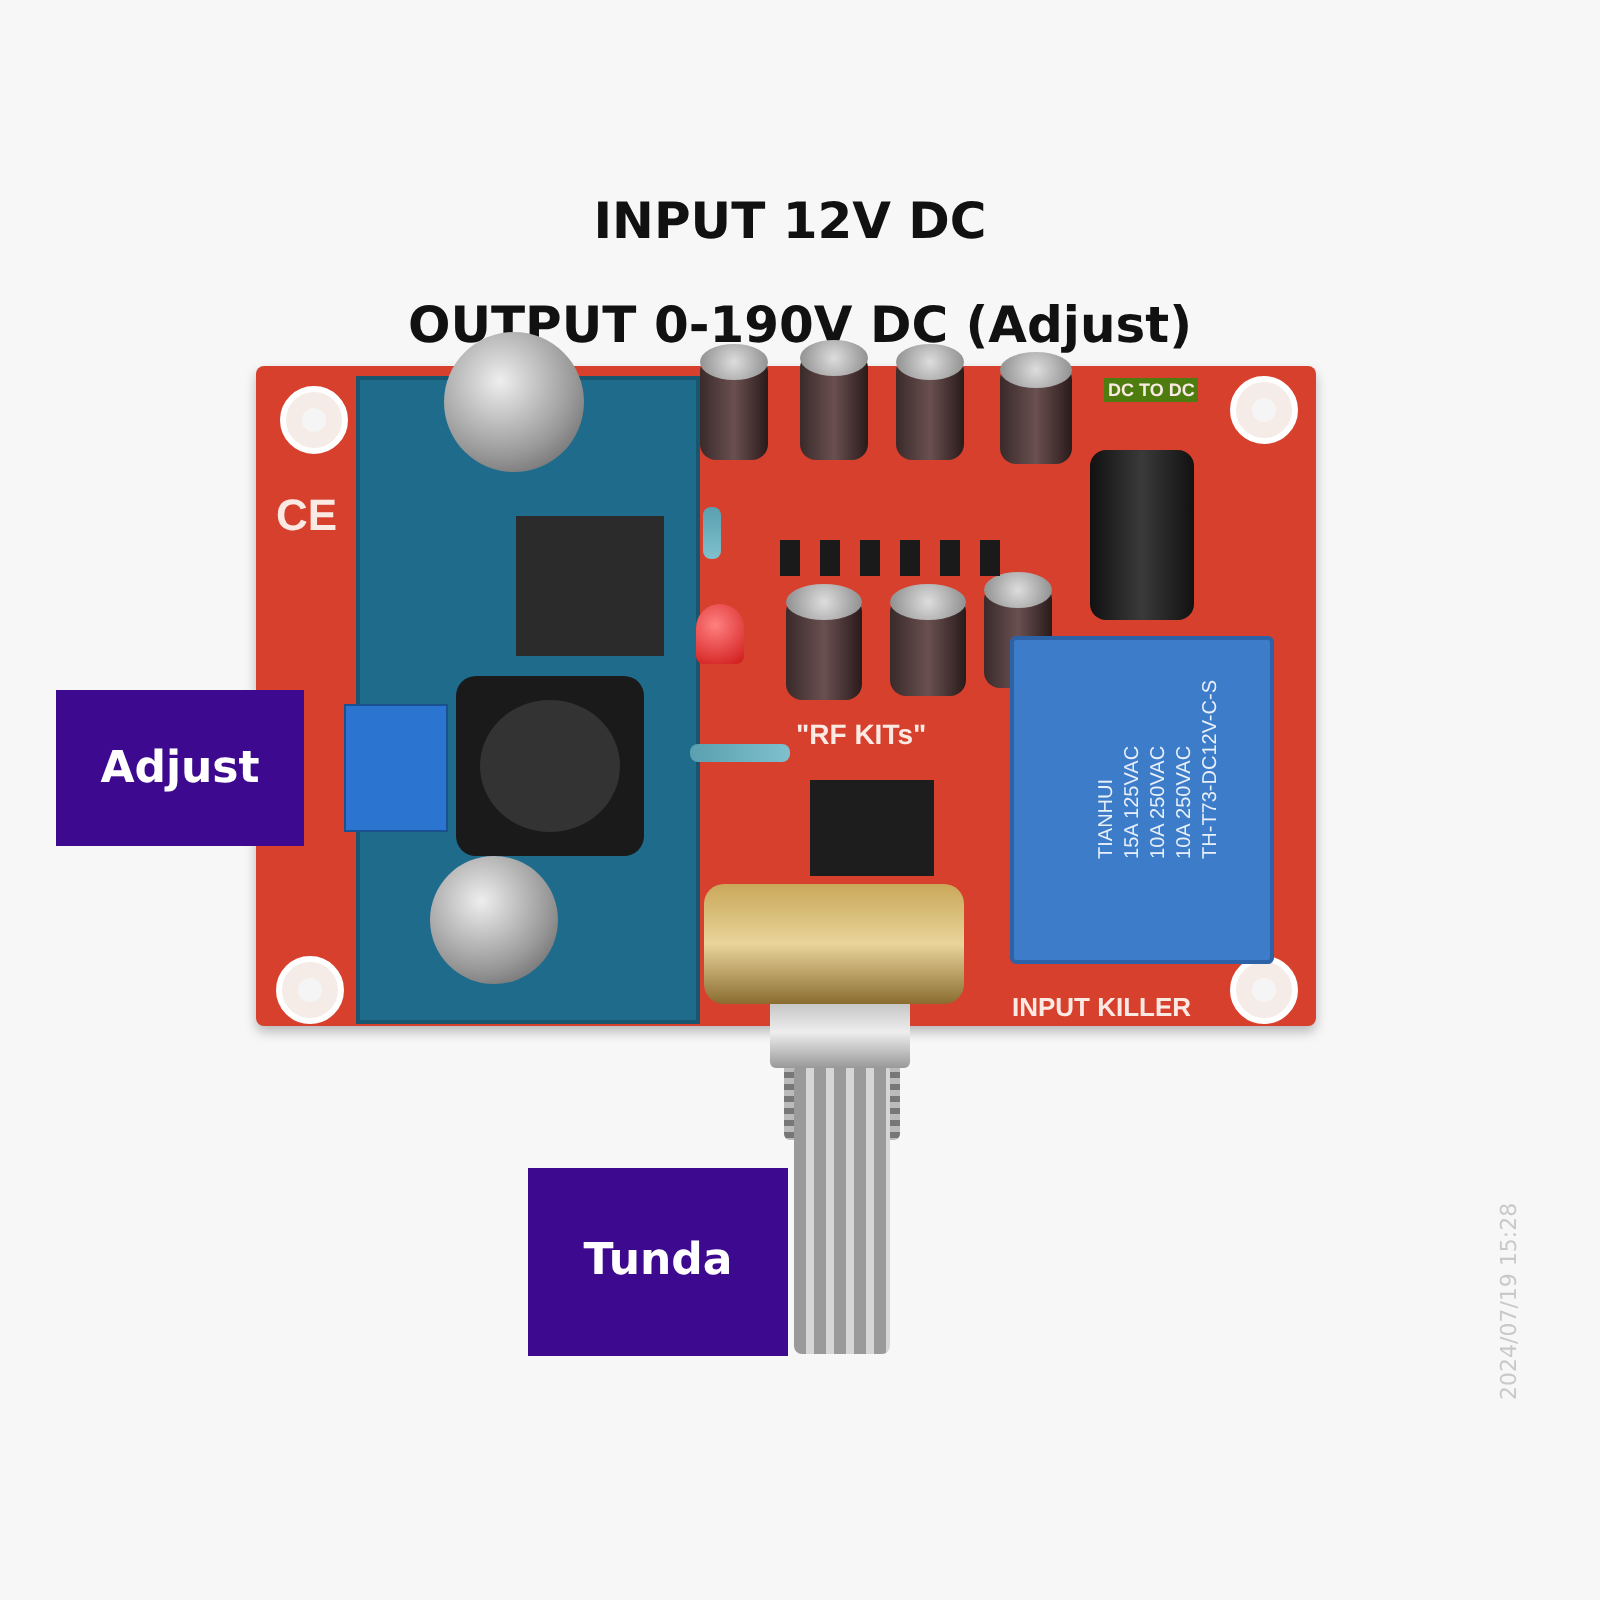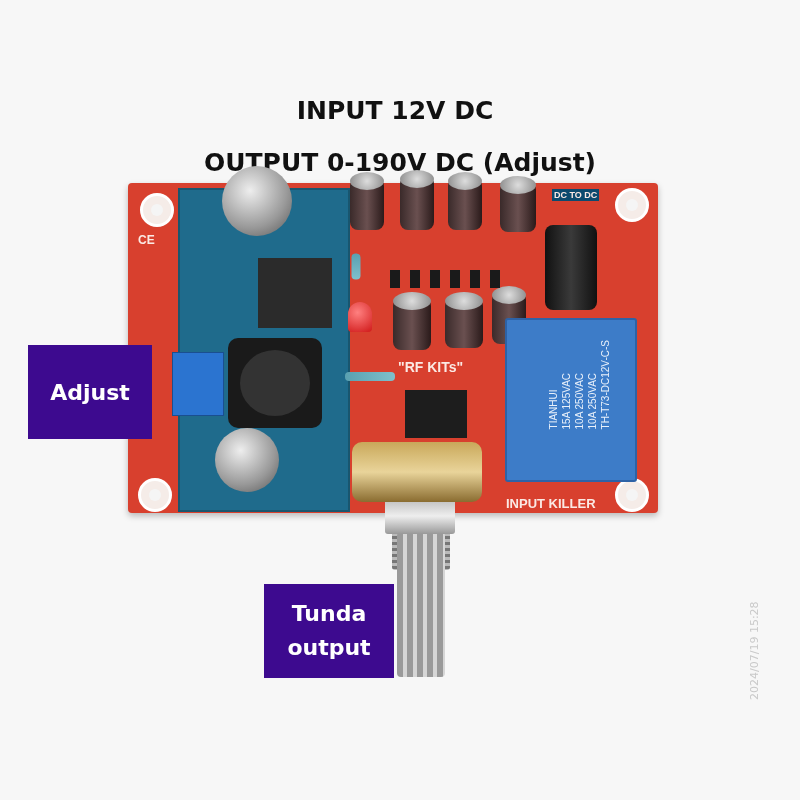--- a/index.html
+++ b/index.html
@@ -22,21 +22,21 @@
   .bigcap{position:absolute;left:545px;top:225px;width:52px;height:85px;background:linear-gradient(90deg,#111,#3a3a3a,#111);border-radius:8px;}
   .pot-body{position:absolute;left:352px;top:442px;width:130px;height:60px;background:linear-gradient(180deg,#c9a85a,#e9d49a,#8a6c30);border-radius:10px;}
   .pot-nut{position:absolute;left:385px;top:498px;width:70px;height:36px;background:linear-gradient(180deg,#bbb,#eee,#999);border-radius:3px;}
   .pot-shaft{position:absolute;left:397px;top:532px;width:48px;height:145px;background:repeating-linear-gradient(90deg,#9a9a9a 0 6px,#d6d6d6 6px 10px);border-radius:4px;}
   .pot-thread{position:absolute;left:392px;top:530px;width:58px;height:40px;background:repeating-linear-gradient(180deg,#777 0 3px,#bbb 3px 6px);border-radius:3px;}
   .chip555{position:absolute;left:405px;top:390px;width:62px;height:48px;background:#1d1d1d;}
   .led{position:absolute;left:348px;top:302px;width:24px;height:30px;border-radius:12px 12px 4px 4px;background:radial-gradient(circle at 40% 35%,#ff8080,#d01818);}
   .trimmer{position:absolute;left:172px;top:352px;width:50px;height:62px;background:#2b74d0;border:1px solid #1a4f90;}
   .silk{position:absolute;color:#fbe9e4;font-weight:bold;}
   .label-box{position:absolute;background:#3d0a8f;color:#fff;font-weight:bold;font-family:"DejaVu Sans",sans-serif;display:flex;align-items:center;justify-content:center;text-align:center;}
-  .adjust{left:28px;top:345px;width:124px;height:94px;font-size:22px;}
+  .adjust{left:28px;top:345px;width:124px;height:78px;font-size:22px;}
   .tunda{left:264px;top:584px;width:130px;height:94px;font-size:22px;line-height:34px;justify-content:center;}
   .watermark{position:absolute;left:748px;top:540px;width:22px;height:160px;color:#c9c9c9;font-size:11px;writing-mode:vertical-rl;transform:rotate(180deg);font-family:"DejaVu Sans",sans-serif;}
   .diode{position:absolute;width:10px;height:18px;background:#1a1a1a;}
   .res{position:absolute;height:9px;background:linear-gradient(90deg,#5aa0b0,#7fc0cc);border-radius:4px;}
 </style>
 </head>
 <body>
 
 <div class="title t1">INPUT 12V DC</div>
 <div class="title t2">OUTPUT 0-190V DC (Adjust)</div>
@@ -46,42 +46,42 @@
 <div class="hole" style="left:615px;top:188px"></div>
 <div class="hole" style="left:138px;top:478px"></div>
 <div class="hole" style="left:615px;top:478px"></div>
 
 <div class="module"></div>
 <div class="ic"></div>
 <div class="inductor"></div>
 <div class="cap" style="left:222px;top:166px;width:70px;height:70px"></div>
 <div class="cap" style="left:215px;top:428px;width:64px;height:64px"></div>
 <div class="trimmer"></div>
-<div class="silk" style="left:138px;top:233px;font-size:12px">CE</div>
+<div class="silk" style="left:138px;top:245px;font-size:22px">CE</div>
 
 <div class="ecap" style="left:350px;top:178px;width:34px;height:52px"></div>
 <div class="ecap" style="left:400px;top:176px;width:34px;height:54px"></div>
 <div class="ecap" style="left:448px;top:178px;width:34px;height:52px"></div>
 <div class="ecap" style="left:500px;top:182px;width:36px;height:50px"></div>
 <div class="ecap" style="left:393px;top:298px;width:38px;height:52px"></div>
 <div class="ecap" style="left:445px;top:298px;width:38px;height:50px"></div>
 <div class="ecap" style="left:492px;top:292px;width:34px;height:52px"></div>
 
 <div class="diode" style="left:390px;top:270px"></div>
 <div class="diode" style="left:410px;top:270px"></div>
 <div class="diode" style="left:430px;top:270px"></div>
 <div class="diode" style="left:450px;top:270px"></div>
 <div class="diode" style="left:470px;top:270px"></div>
 <div class="diode" style="left:490px;top:270px"></div>
 <div class="res" style="left:343px;top:262px;width:26px;transform:rotate(90deg)"></div>
 <div class="res" style="left:345px;top:372px;width:50px"></div>
 <div class="led"></div>
 
 <div class="bigcap"></div>
-<div class="silk" style="left:552px;top:189px;font-size:9px;background:#0c4a6e;padding:1px 2px">DC TO DC</div>
+<div class="silk" style="left:552px;top:189px;font-size:9px;background:#4d7c0f;padding:1px 2px">DC TO DC</div>
 
 <div class="chip555"></div>
 <div class="silk" style="left:398px;top:359px;font-size:14px">"RF KITs"</div>
 
 <div class="relay">
   <div class="relay-text">
     <div>TIANHUI</div>
     <div>15A 125VAC</div>
     <div>10A 250VAC</div>
     <div>10A 250VAC</div>
@@ -92,17 +92,16 @@
 
 <div class="pot-thread"></div>
 <div class="pot-shaft"></div>
 <div class="pot-nut"></div>
 <div class="pot-body"></div>
 
 <div class="label-box adjust">Adjust</div>
 <div class="label-box tunda">
   <div>
     <div>Tunda</div>
-    <div>output</div>
   </div>
 </div>
 
 <div class="watermark">2024/07/19 15:28</div>
 
 </body></html>

